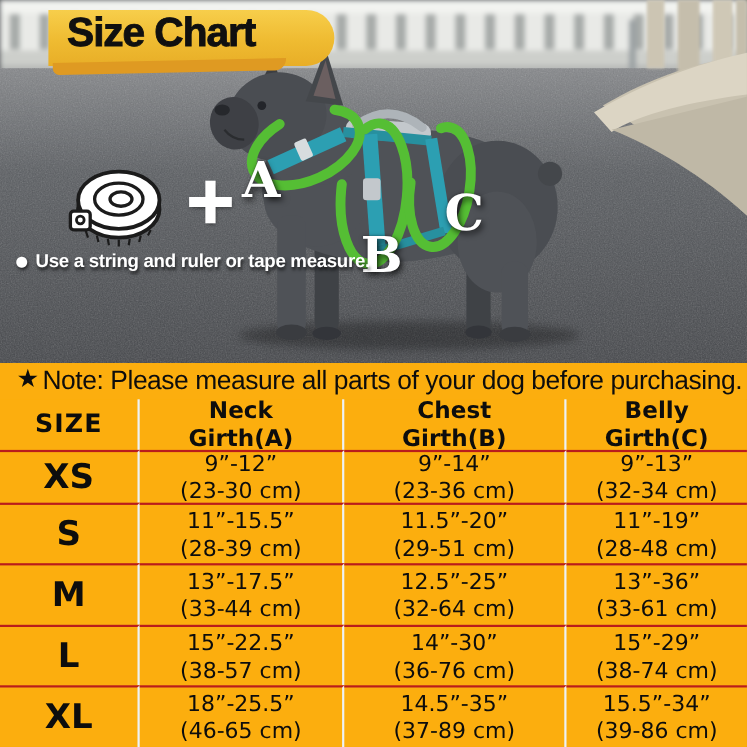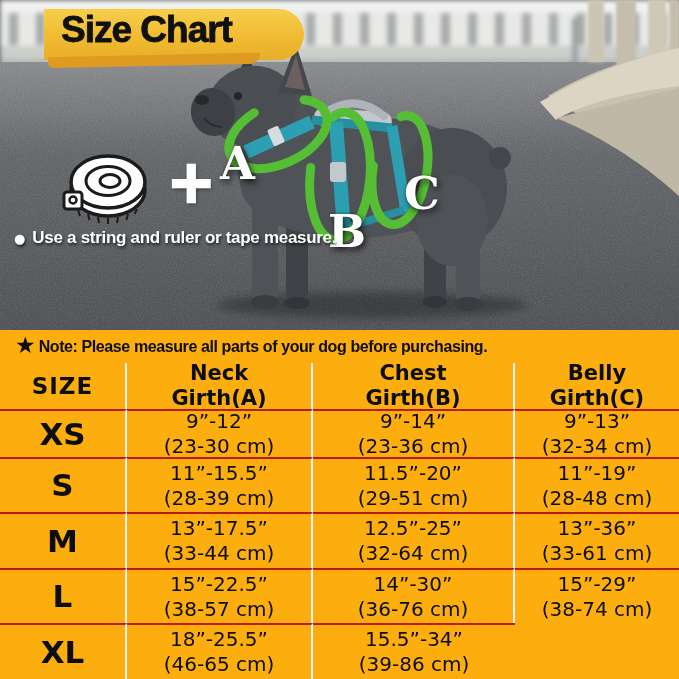--- a/index.html
+++ b/index.html
@@ -45,21 +45,21 @@
     color:#fff;z-index:4;text-shadow:1px 2px 3px rgba(0,0,0,.7);white-space:nowrap;
   }
   .tip-bullet{font-size:13px;line-height:1;}
   .tip-text{font-family:"Liberation Sans",sans-serif;font-size:17px;font-weight:bold;letter-spacing:-0.3px;}
   
   .note-bar{
     height:33px;background:#FCAE0E;display:flex;align-items:center;padding-left:15px;
     color:#0d0d0d;white-space:nowrap;
   }
   .note-star{font-size:23px;line-height:1;margin-right:3px;transform:translateY(-1px);}
-  .note-text{font-family:"Liberation Sans",sans-serif;font-size:16px;font-weight:bold;letter-spacing:-0.4px;}
+  .note-text{font-family:"Liberation Sans",sans-serif;font-size:24px;font-weight:normal;letter-spacing:-0.4px;}
   
   .size-table{
     width:679px;height:316px;background:#FCAE0E;display:grid;
     grid-template-columns:127px 186px 202px 164px;
     grid-template-rows:46px 48px 55px 56px 55px 56px;
   }
   .tcell{
     box-sizing:border-box;display:flex;flex-direction:column;align-items:center;justify-content:center;
     color:#0d0d0d;text-align:center;
   }
@@ -278,18 +278,22 @@
       <span class="val-cm">(38-74 cm)</span>
       </div>
 
     <div class="tcell vline hline">
       <span class="size-val">XL</span>
       </div>
     <div class="tcell vline hline">
       <span class="val-in">18”-25.5”</span>
       <span class="val-cm">(46-65 cm)</span>
       </div>
+    <div class="tcell vline hline">
+      <span class="val-in">14.5”-35”</span>
+      <span class="val-cm">(37-89 cm)</span>
+      </div>
     <div class="tcell hline">
       <span class="val-in">15.5”-34”</span>
       <span class="val-cm">(39-86 cm)</span>
       </div>
   </div>
 </div>
 
 </body></html>

